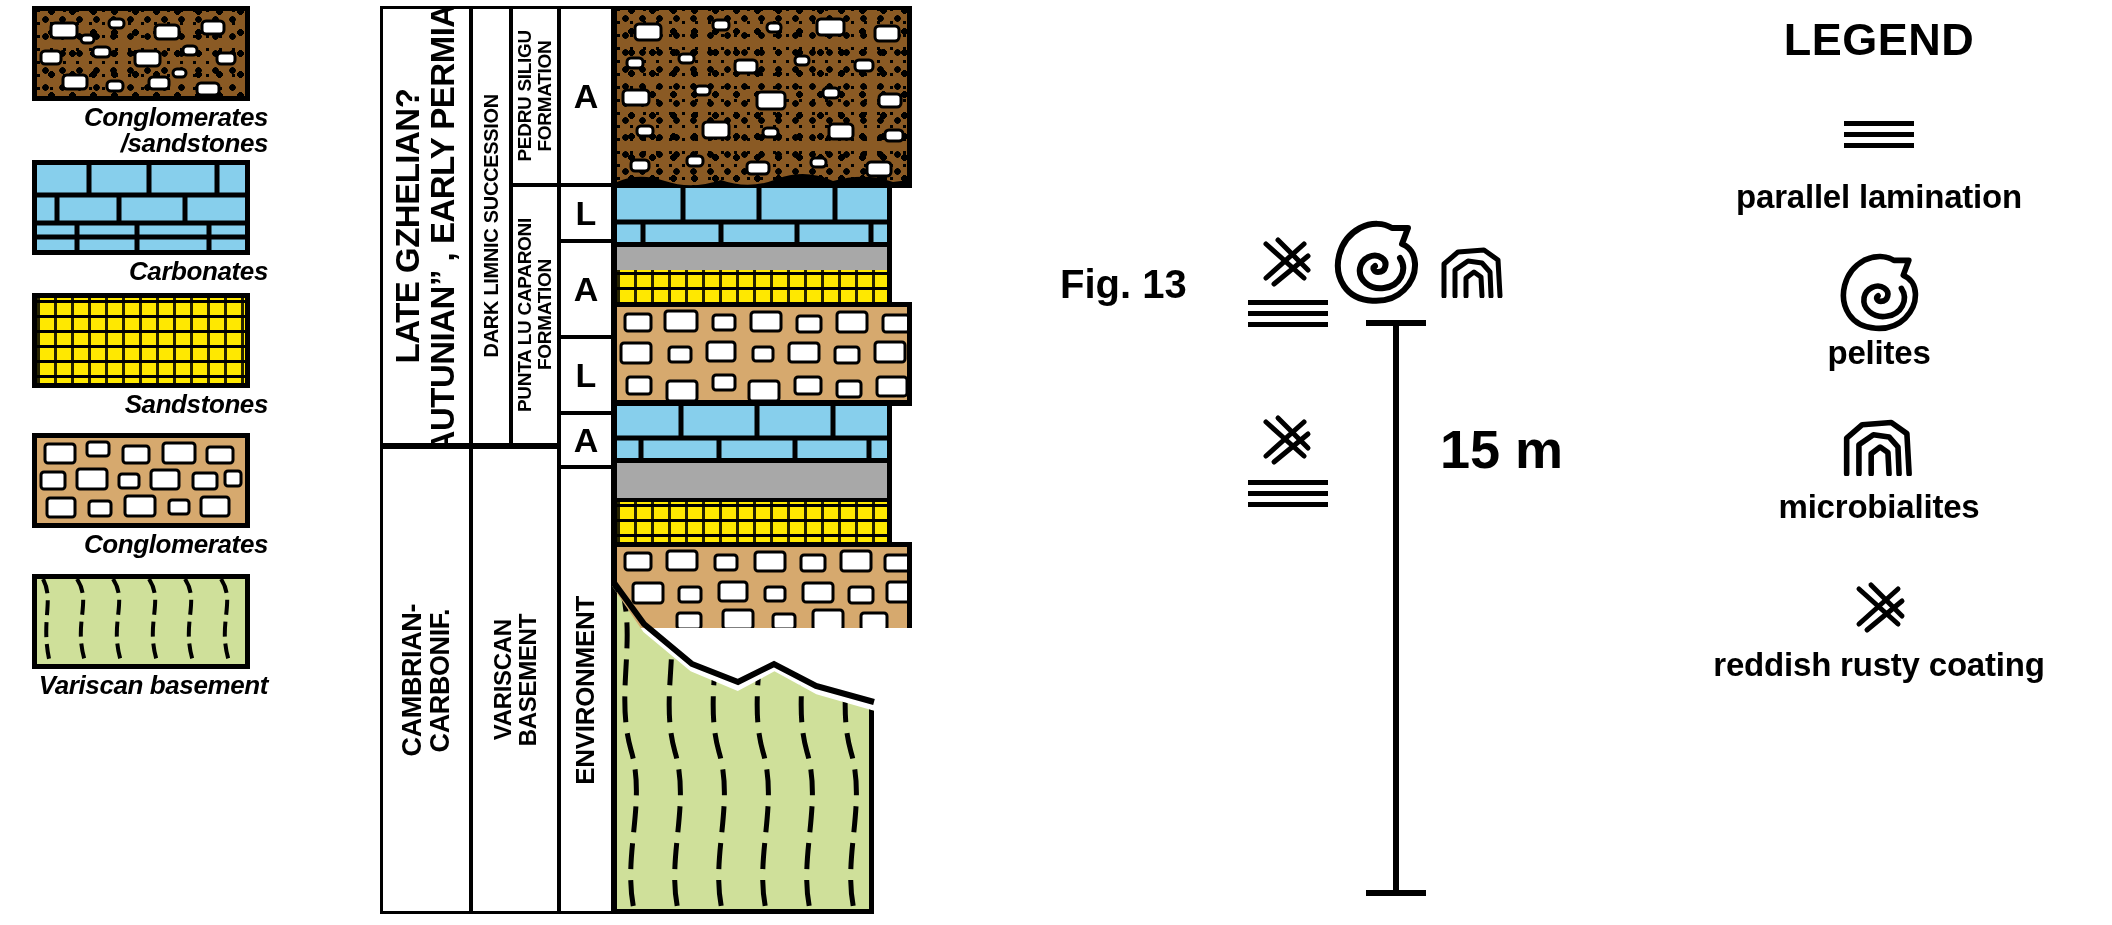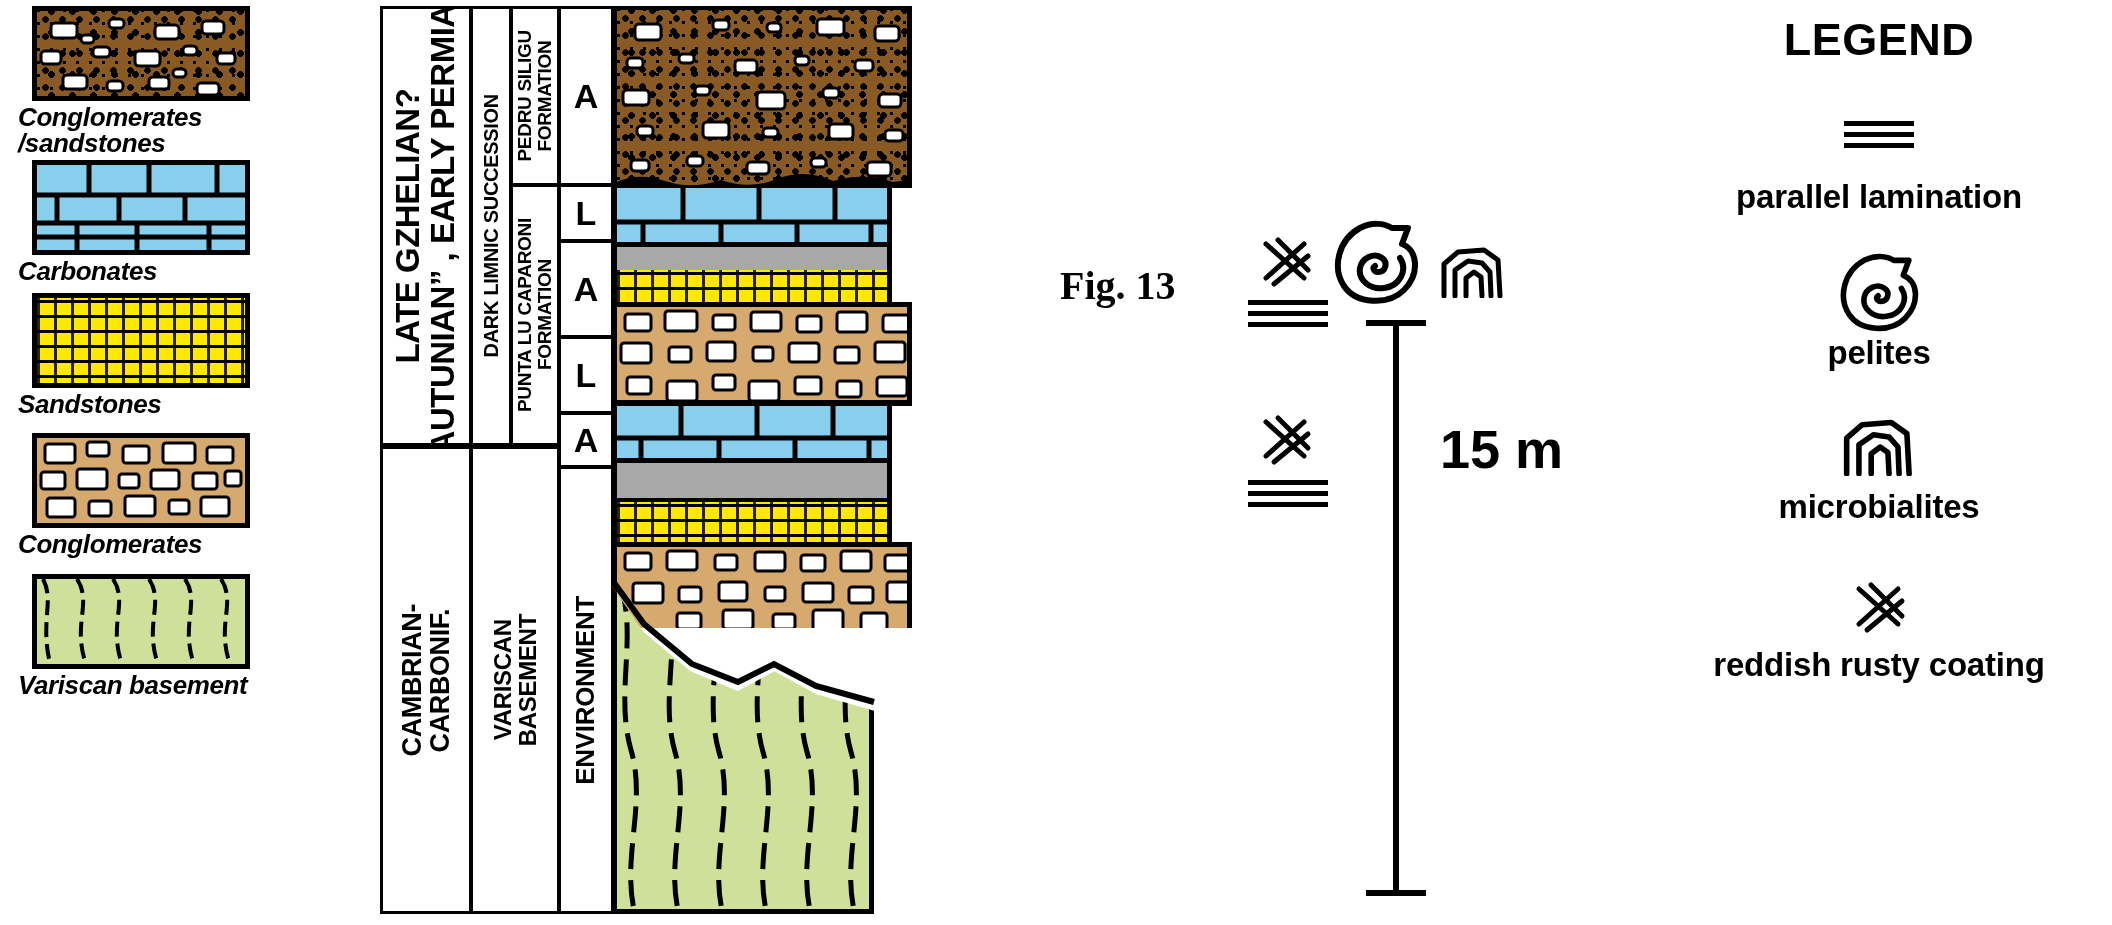--- a/index.html
+++ b/index.html
@@ -6,21 +6,21 @@
   body{width:2112px;height:925px;position:relative;overflow:hidden;
        font-family:"Liberation Sans","DejaVu Sans",sans-serif;color:#000;}
   .abs{position:absolute;}
 
   
   #litho-key{left:18px;top:6px;width:250px;}
   .key-item{margin-bottom:4px;}
   .key-swatch{width:218px;height:95px;border:5px solid #000;box-sizing:border-box;
               position:relative;overflow:hidden;margin-left:14px;}
   .key-label{font-style:italic;font-weight:bold;font-size:26px;line-height:1.02;
-             letter-spacing:-.4px;margin-top:3px;text-align:left;}
+             letter-spacing:-.4px;margin-top:3px;text-align:right;}
   .key-label.two{line-height:1.0;}
 
   
   .pat-congsand{background:#8a5a24;}
   .pat-congsand .dotlayer{position:absolute;inset:0;
      background-image:
        radial-gradient(#000 26%, transparent 27%),
        radial-gradient(#000 19%, transparent 20%),
        radial-gradient(#000 22%, transparent 23%);
      background-size:17px 17px, 13px 13px, 21px 21px;
@@ -372,21 +372,21 @@
         <path d="M224 0 C 242 56, 218 110, 234 166 C 250 220, 224 274, 238 328"></path>
       </g>
     </svg>
   </div>
 
   <svg width="270" height="150" style="position:absolute;left:0;top:572px">
     <path d="M0 2 L 32 46 L 80 86 L 126 104 L 162 86 L 204 108 L 262 124" stroke="#000" stroke-width="6" fill="none"></path>
   </svg>
 </div>
 
-<div class="abs" style="left:1060px;top:262px;font-family:Liberation Serif, serif;">
+<div class="abs" style="left:1060px;top:262px;">
   <span class="figlabel">Fig. 13</span>
 </div>
 
 <div class="abs" style="left:1258px;top:232px;">
   <svg width="56" height="56">
     <g stroke="#000" stroke-width="5" fill="none" stroke-linecap="round">
       <line x1="8" y1="12" x2="46" y2="46"></line>
         <line x1="20" y1="8" x2="50" y2="38"></line>
       <line x1="46" y1="12" x2="8" y2="46"></line>
         <line x1="50" y1="24" x2="16" y2="52"></line>

